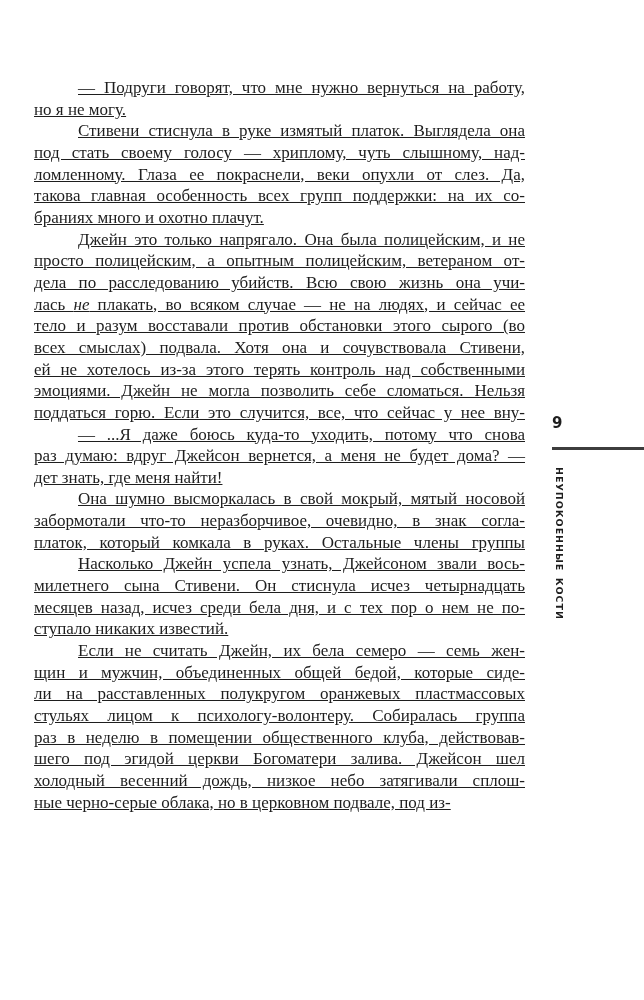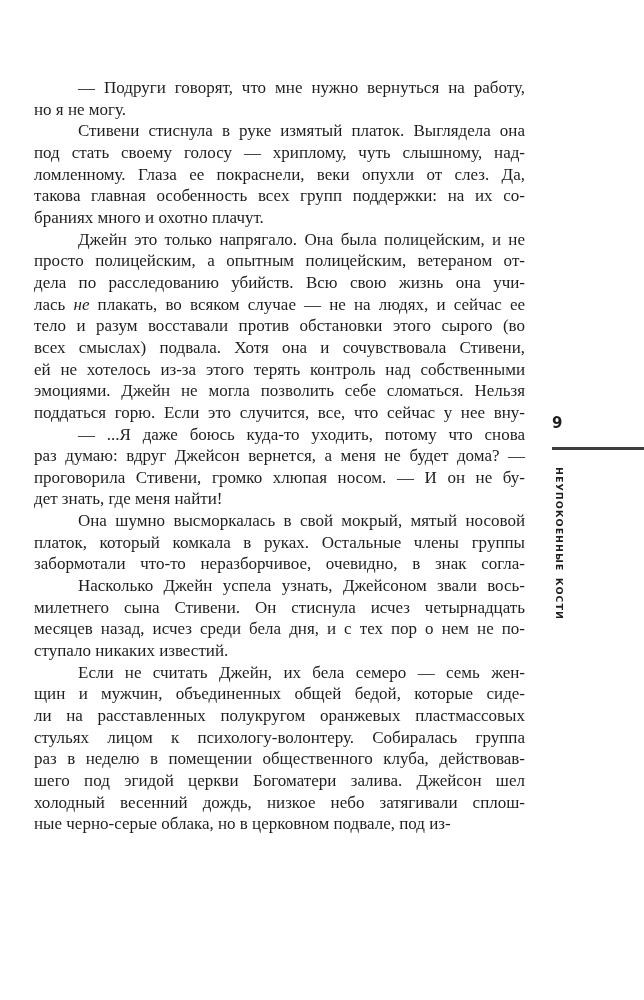--- a/index.html
+++ b/index.html
@@ -22,20 +22,21 @@
     width: 491px;
     font-family: "Liberation Serif", serif;
     font-size: 17px;
     color: #1e1e1e;
   }
   .text-block .line {
     line-height: 21.65px;
     text-align: justify;
     text-align-last: justify;
     white-space: normal;
+    text-decoration: underline;
   }
   .text-block .line.first { text-indent: 44px; }
   .text-block .line.last  { text-align-last: left; }
   .text-block i { font-style: italic; }
 
   
   .page-number {
     position: absolute;
     left: 552px;
     top: 416px;
@@ -86,25 +87,24 @@
       <div class="line">просто полицейским, а опытным полицейским, ветераном от-</div>
       <div class="line">дела по расследованию убийств. Всю свою жизнь она учи-</div>
       <div class="line">лась <i>не</i> плакать, во всяком случае — не на людях, и сейчас ее</div>
       <div class="line">тело и разум восставали против обстановки этого сырого (во</div>
       <div class="line">всех смыслах) подвала. Хотя она и сочувствовала Стивени,</div>
       <div class="line">ей не хотелось из-за этого терять контроль над собственными</div>
       <div class="line">эмоциями. Джейн не могла позволить себе сломаться. Нельзя</div>
       <div class="line">поддаться горю. Если это случится, все, что сейчас у нее вну-</div>
       <div class="line first">— ...Я даже боюсь куда-то уходить, потому что снова</div>
       <div class="line">раз думаю: вдруг Джейсон вернется, а меня не будет дома? —</div>
-      <div class="line">проговорила Стивени, громко хлюпая носом. — И он не бу-</div>
       <div class="line last">дет знать, где меня найти!</div>
       <div class="line first">Она шумно высморкалась в свой мокрый, мятый носовой</div>
+      <div class="line">забормотали что-то неразборчивое, очевидно, в знак согла-</div>
       <div class="line">платок, который комкала в руках. Остальные члены группы</div>
-      <div class="line">забормотали что-то неразборчивое, очевидно, в знак согла-</div>
       <div class="line first">Насколько Джейн успела узнать, Джейсоном звали вось-</div>
       <div class="line">милетнего сына Стивени. Он стиснула исчез четырнадцать</div>
       <div class="line">месяцев назад, исчез среди бела дня, и с тех пор о нем не по-</div>
       <div class="line last">ступало никаких известий.</div>
       <div class="line first">Если не считать Джейн, их бела семеро — семь жен-</div>
       <div class="line">щин и мужчин, объединенных общей бедой, которые сиде-</div>
       <div class="line">ли на расставленных полукругом оранжевых пластмассовых</div>
       <div class="line">стульях лицом к психологу-волонтеру. Собиралась группа</div>
       <div class="line">раз в неделю в помещении общественного клуба, действовав-</div>
       <div class="line">шего под эгидой церкви Богоматери залива. Джейсон шел</div>

